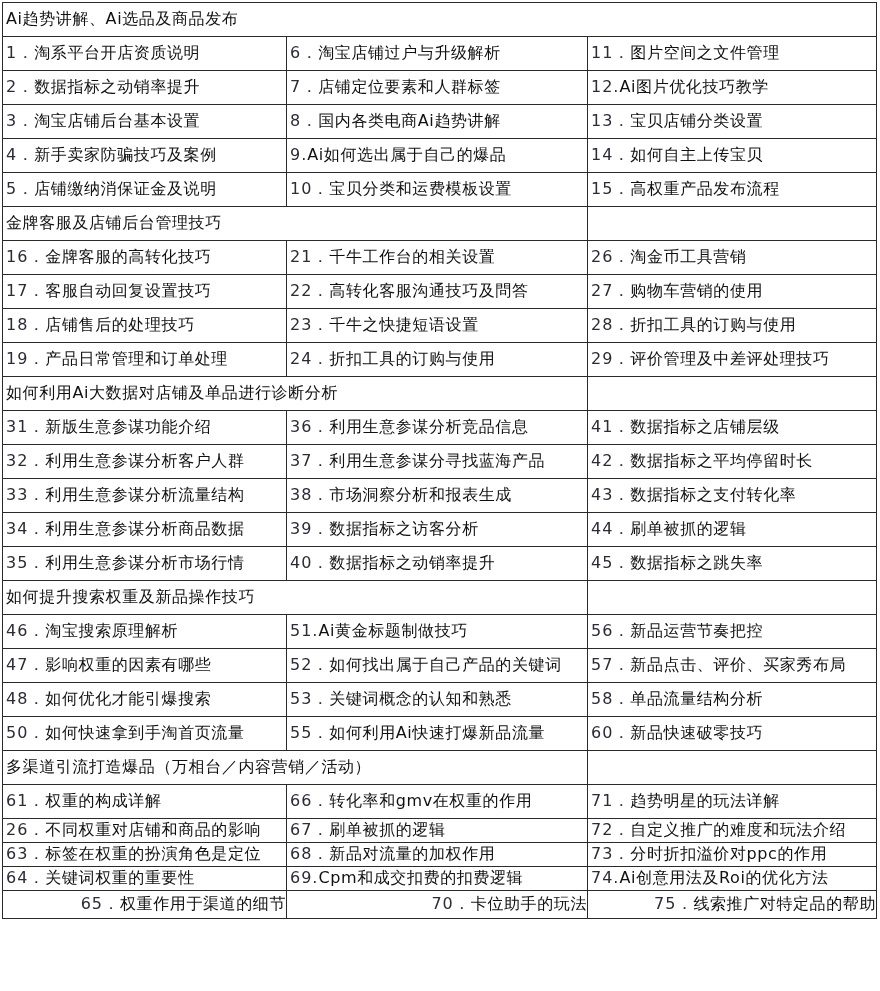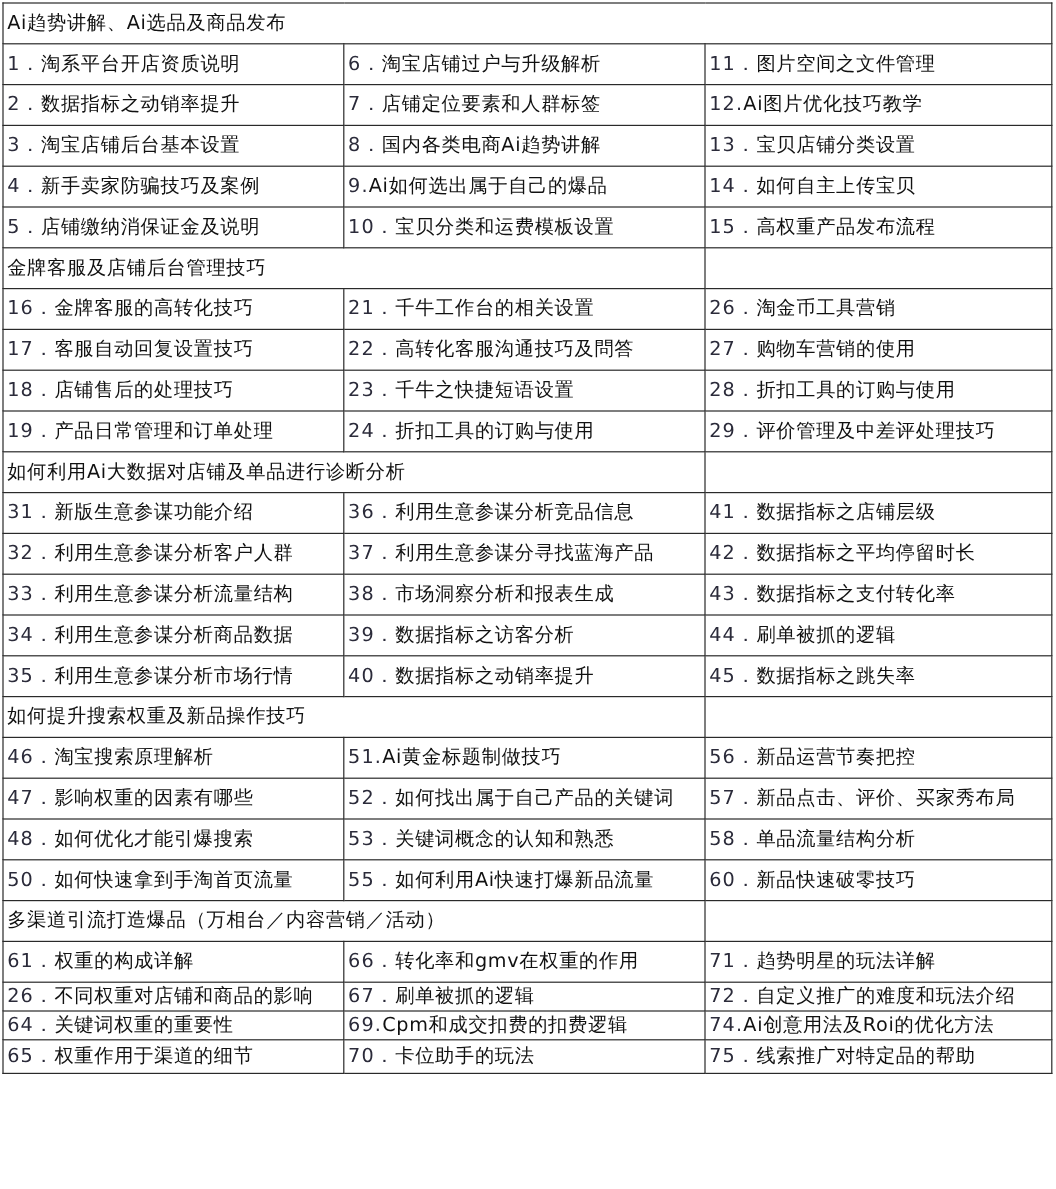--- a/index.html
+++ b/index.html
@@ -19,21 +19,21 @@
     .table td {
       border: 1.5px solid #2a2a2a;
       padding: 0 0 0 3px;
       height: 33px;
       white-space: nowrap;
       overflow: hidden;
       vertical-align: middle;
       letter-spacing: 0.6px;
     }
     .table tr.short td { height: 23px; }
-    .table tr.last td { height: 27px; }
+    .table tr.last td { height: 27px; text-align: right; }
     .num { color: #2b2b3a; letter-spacing: 1px; }
     .hdr { font-size: 16px; }
   </style>
 </head>
 <body>
 
 <table class="table">
   <colgroup>
       <col class="c1">
       <col class="c2">
@@ -153,20 +153,25 @@
         <td><span class="num">61．</span><span>权重的构成详解</span></td>
         <td><span class="num">66．</span><span>转化率和gmv在权重的作用</span></td>
         <td><span class="num">71．</span><span>趋势明星的玩法详解</span></td>
       </tr>
       <tr class="short">
         <td><span class="num">26．</span><span>不同权重对店铺和商品的影响</span></td>
         <td><span class="num">67．</span><span>刷单被抓的逻辑</span></td>
         <td><span class="num">72．</span><span>自定义推广的难度和玩法介绍</span></td>
       </tr>
       <tr class="short">
+        <td><span class="num">63．</span><span>标签在权重的扮演角色是定位</span></td>
+        <td><span class="num">68．</span><span>新品对流量的加权作用</span></td>
+        <td><span class="num">73．</span><span>分时折扣溢价对ppc的作用</span></td>
+      </tr>
+      <tr class="short">
         <td><span class="num">64．</span><span>关键词权重的重要性</span></td>
         <td><span class="num">69.</span><span>Cpm和成交扣费的扣费逻辑</span></td>
         <td><span class="num">74.</span><span>Ai创意用法及Roi的优化方法</span></td>
       </tr>
       <tr class="short last">
         <td><span class="num">65．</span><span>权重作用于渠道的细节</span></td>
         <td><span class="num">70．</span><span>卡位助手的玩法</span></td>
         <td><span class="num">75．</span><span>线索推广对特定品的帮助</span></td>
       </tr>
     </tbody>

